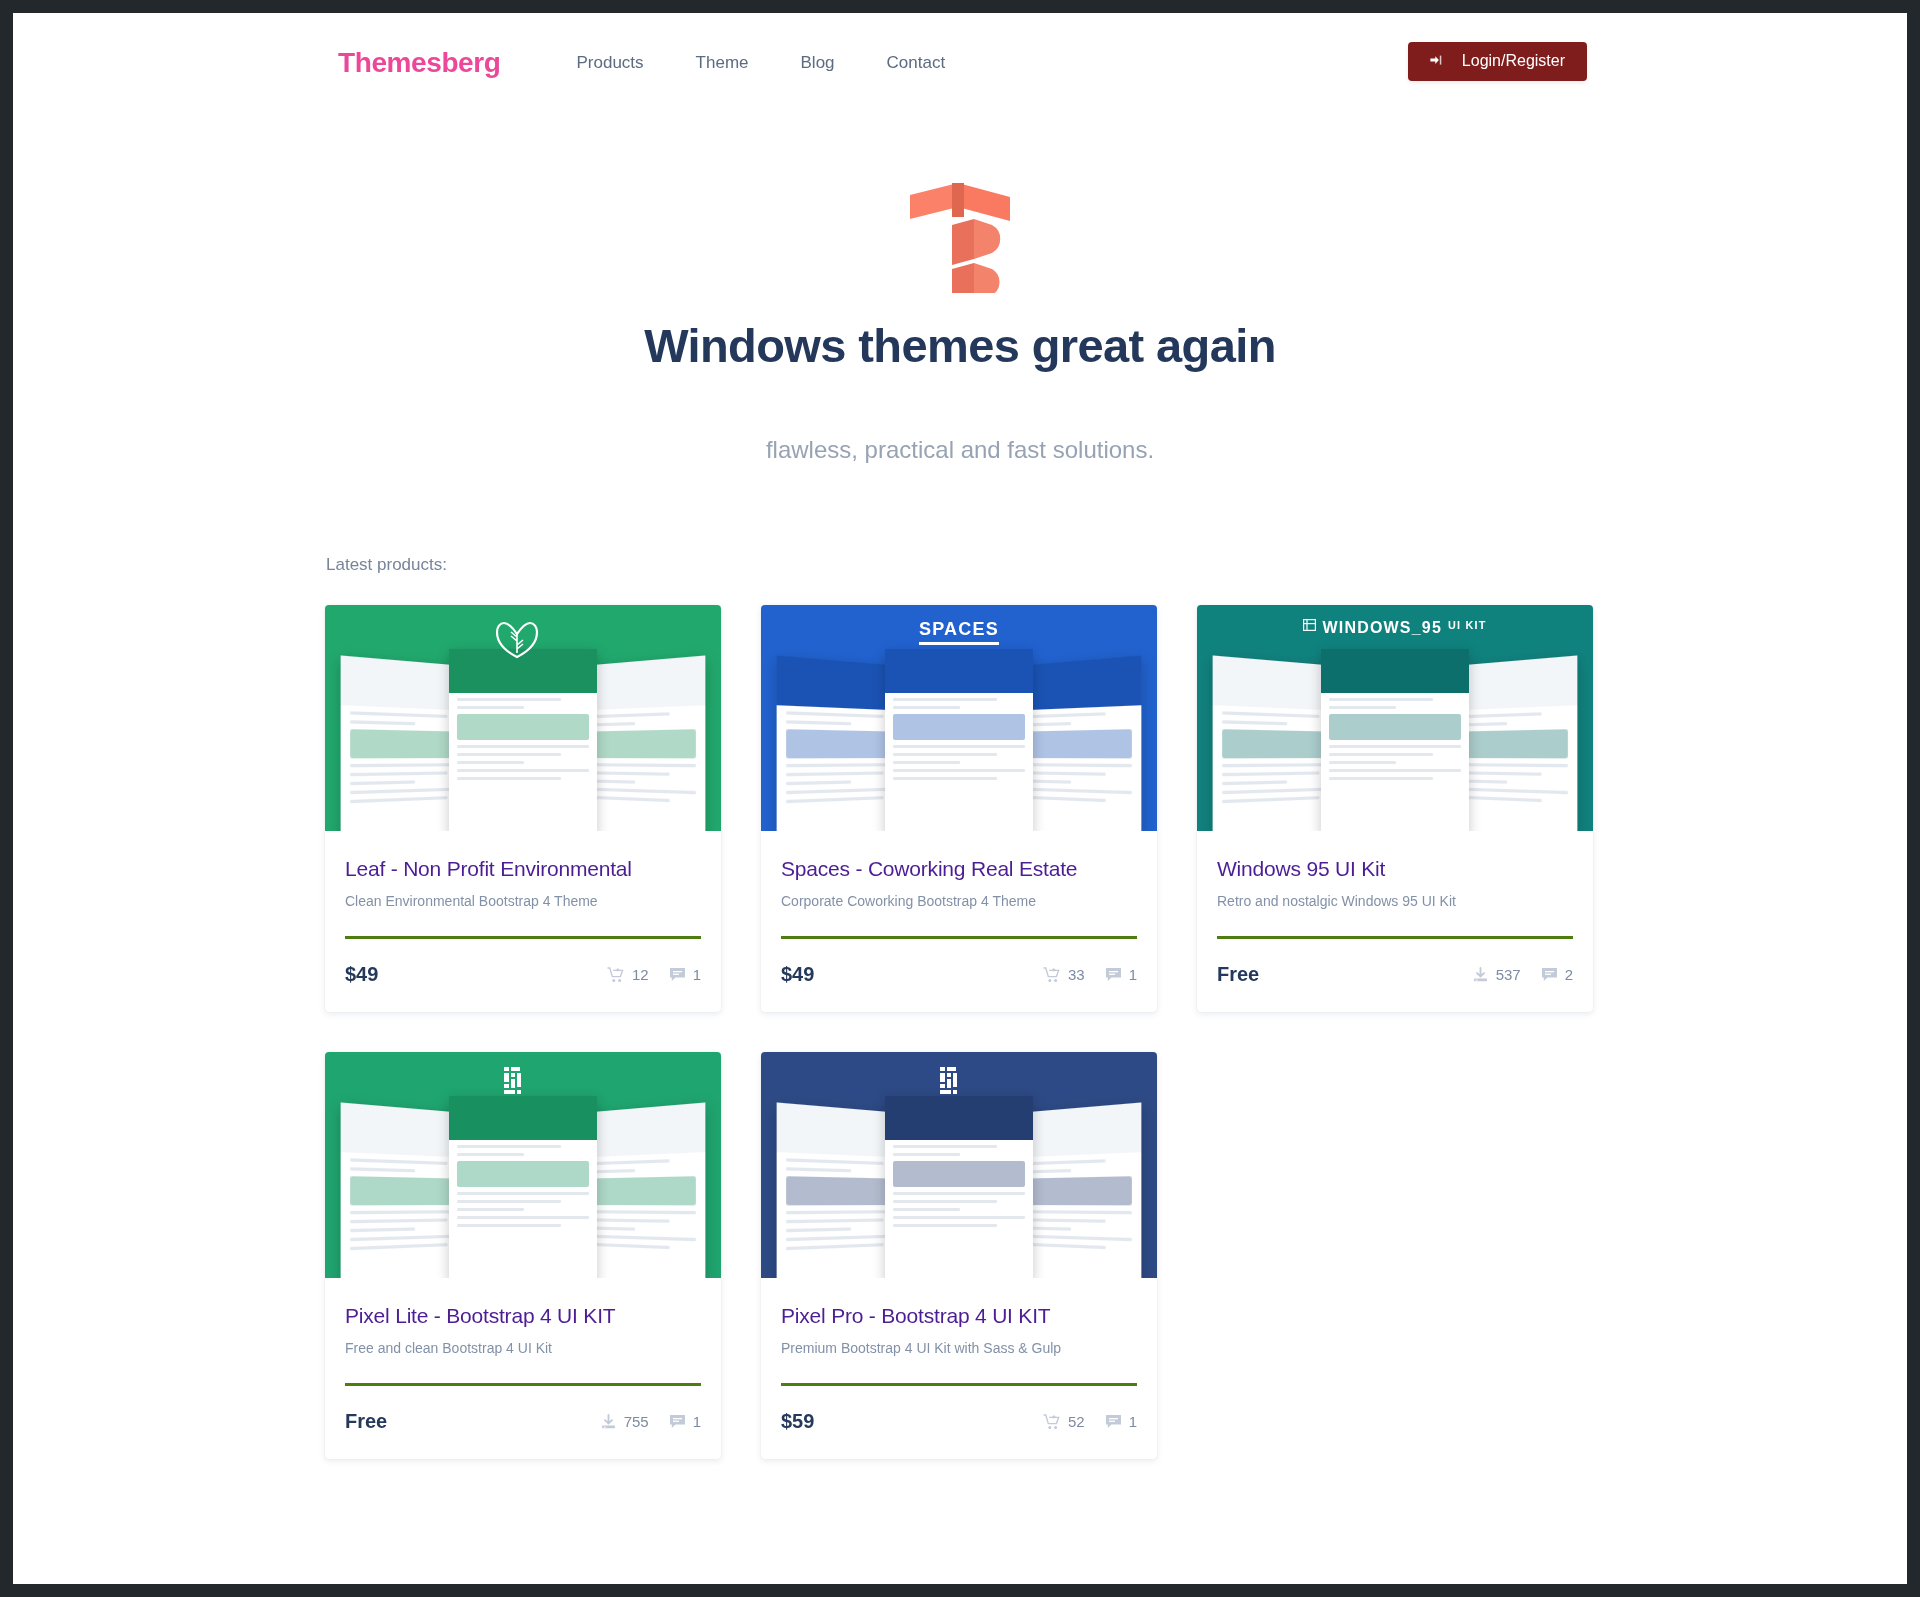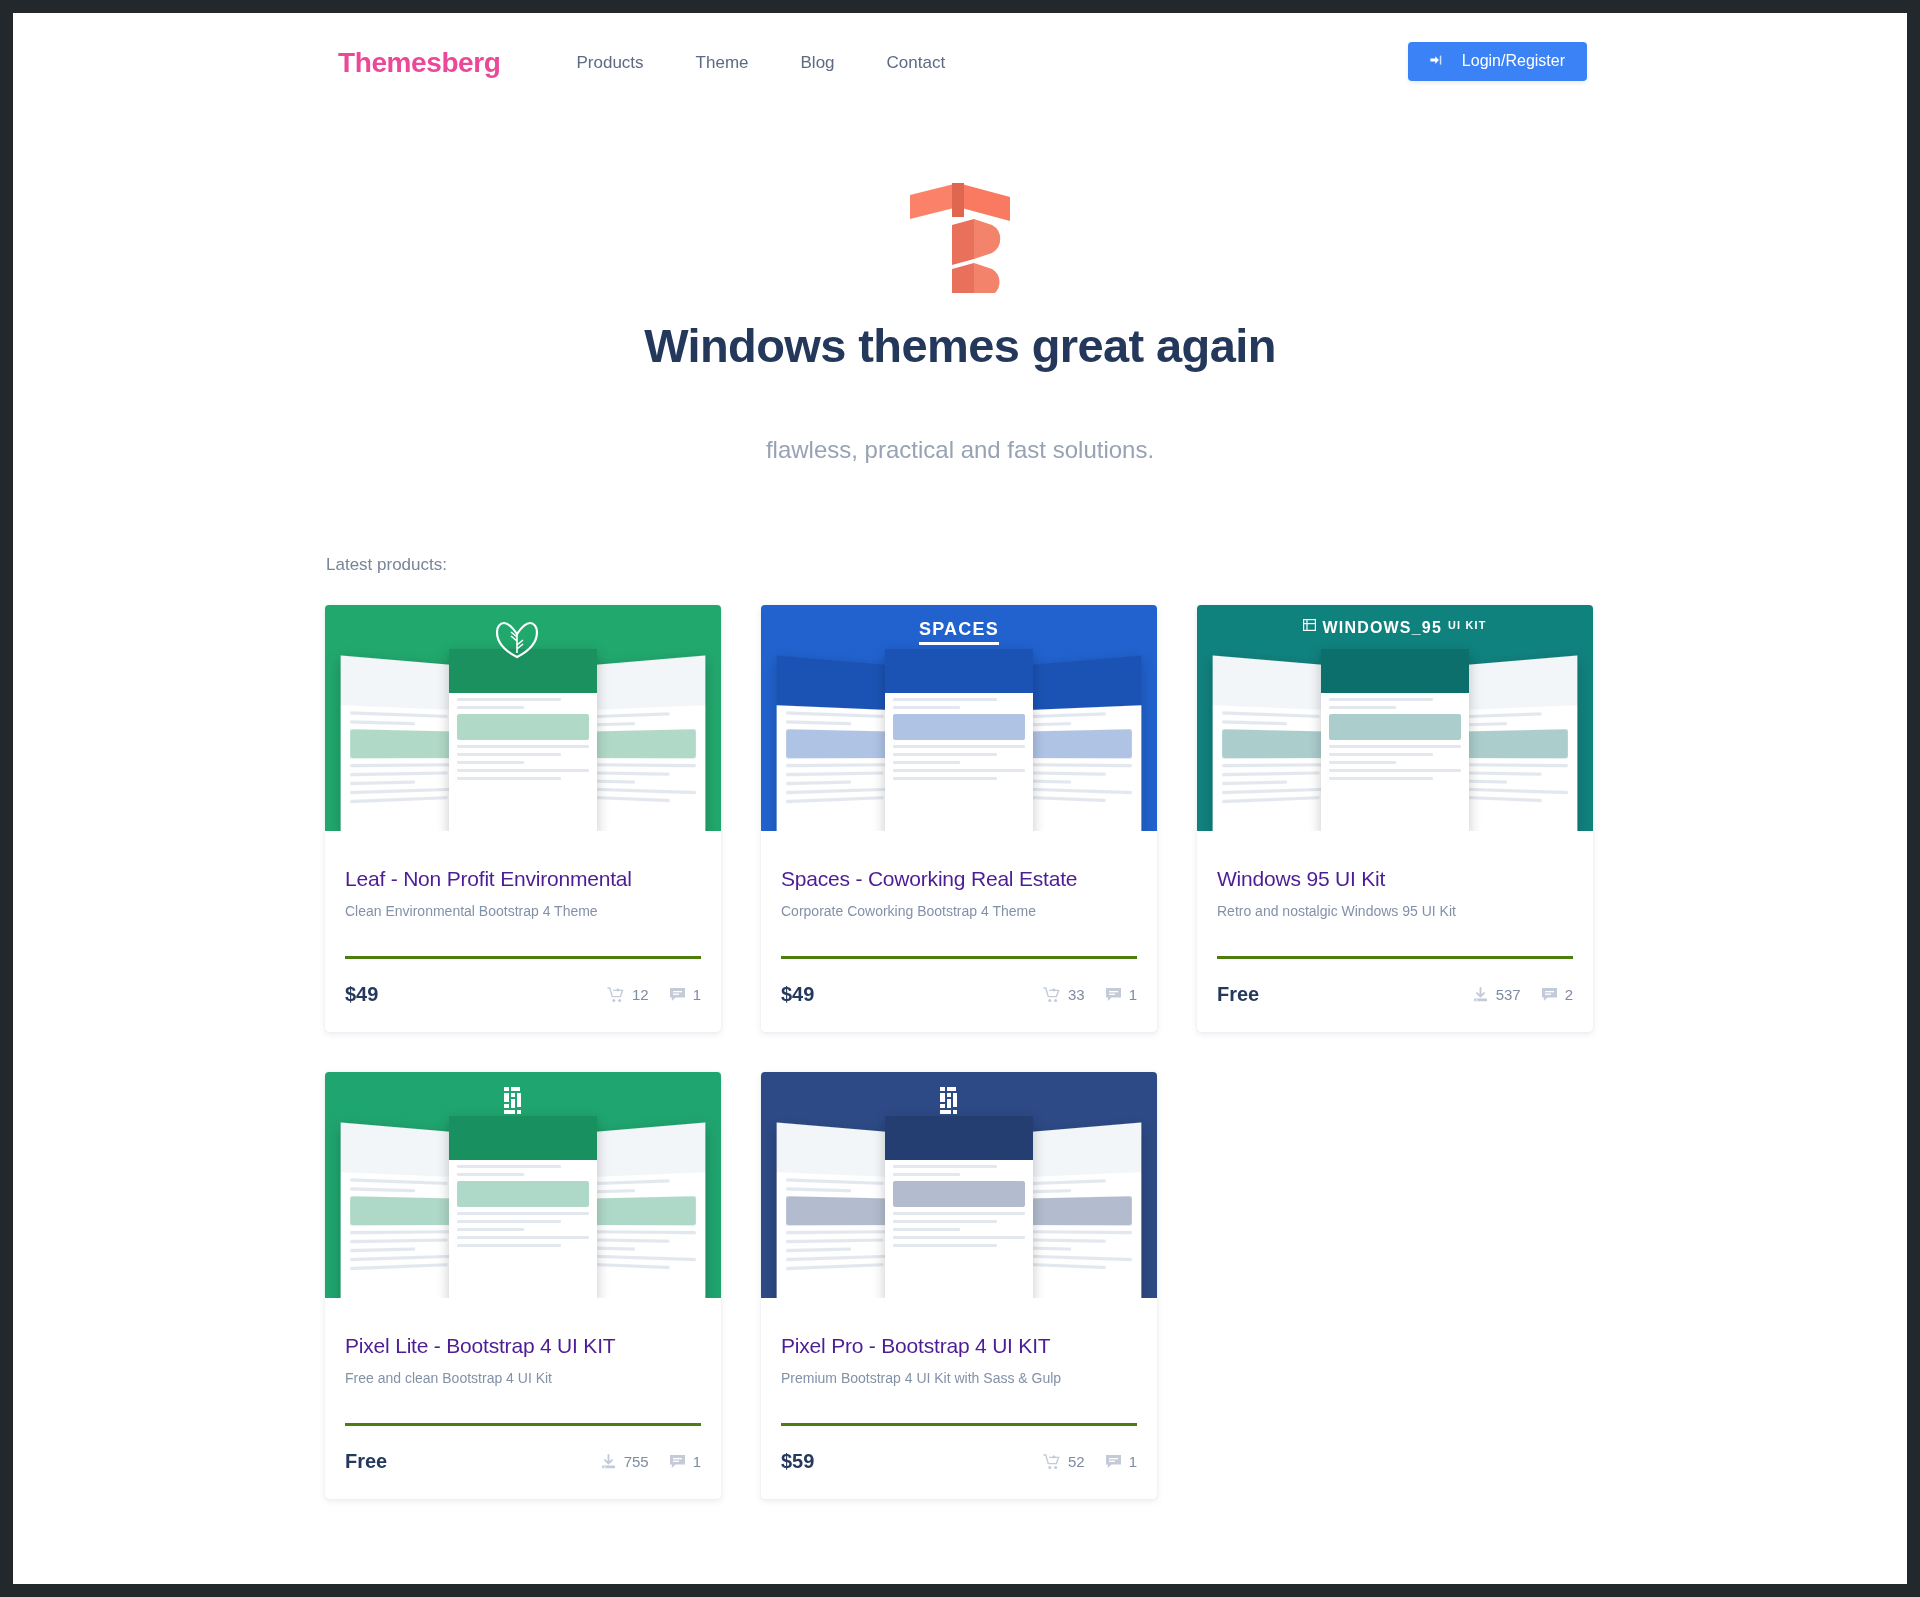--- a/index.html
+++ b/index.html
@@ -37,21 +37,21 @@
   .nav-link {
     font-size: 17px;
     color: #5c6b82;
     text-decoration: none;
     padding: 10px 26px;
   }
   .login-btn {
     position: absolute;
     right: 320px;
     top: 29px;
-    background: #3b82f6;
+    background: #7f1d1d;
     border: none;
     color: #ffffff;
     font-size: 16px;
     font-family: "Liberation Sans", sans-serif;
     padding: 10px 22px 11px 20px;
     border-radius: 4px;
     display: flex;
     align-items: center;
     gap: 18px;
     cursor: pointer;
@@ -99,21 +99,20 @@
     gap: 40px 40px;
   }
   .card {
     width: 396px;
     background: #fff;
     border-radius: 4px;
     box-shadow: 0 2px 6px rgba(40,60,90,.10), 0 0 1px rgba(40,60,90,.15);
     overflow: hidden;
     display: flex;
     flex-direction: column;
-    gap: 10px;
   }
   .thumb {
     height: 226px;
     position: relative;
     overflow: hidden;
   }
   .thumb .tint { position: absolute; inset: 0; }
   .thumb-logo {
     position: absolute;
     top: 14px; left: 0; right: 0;

